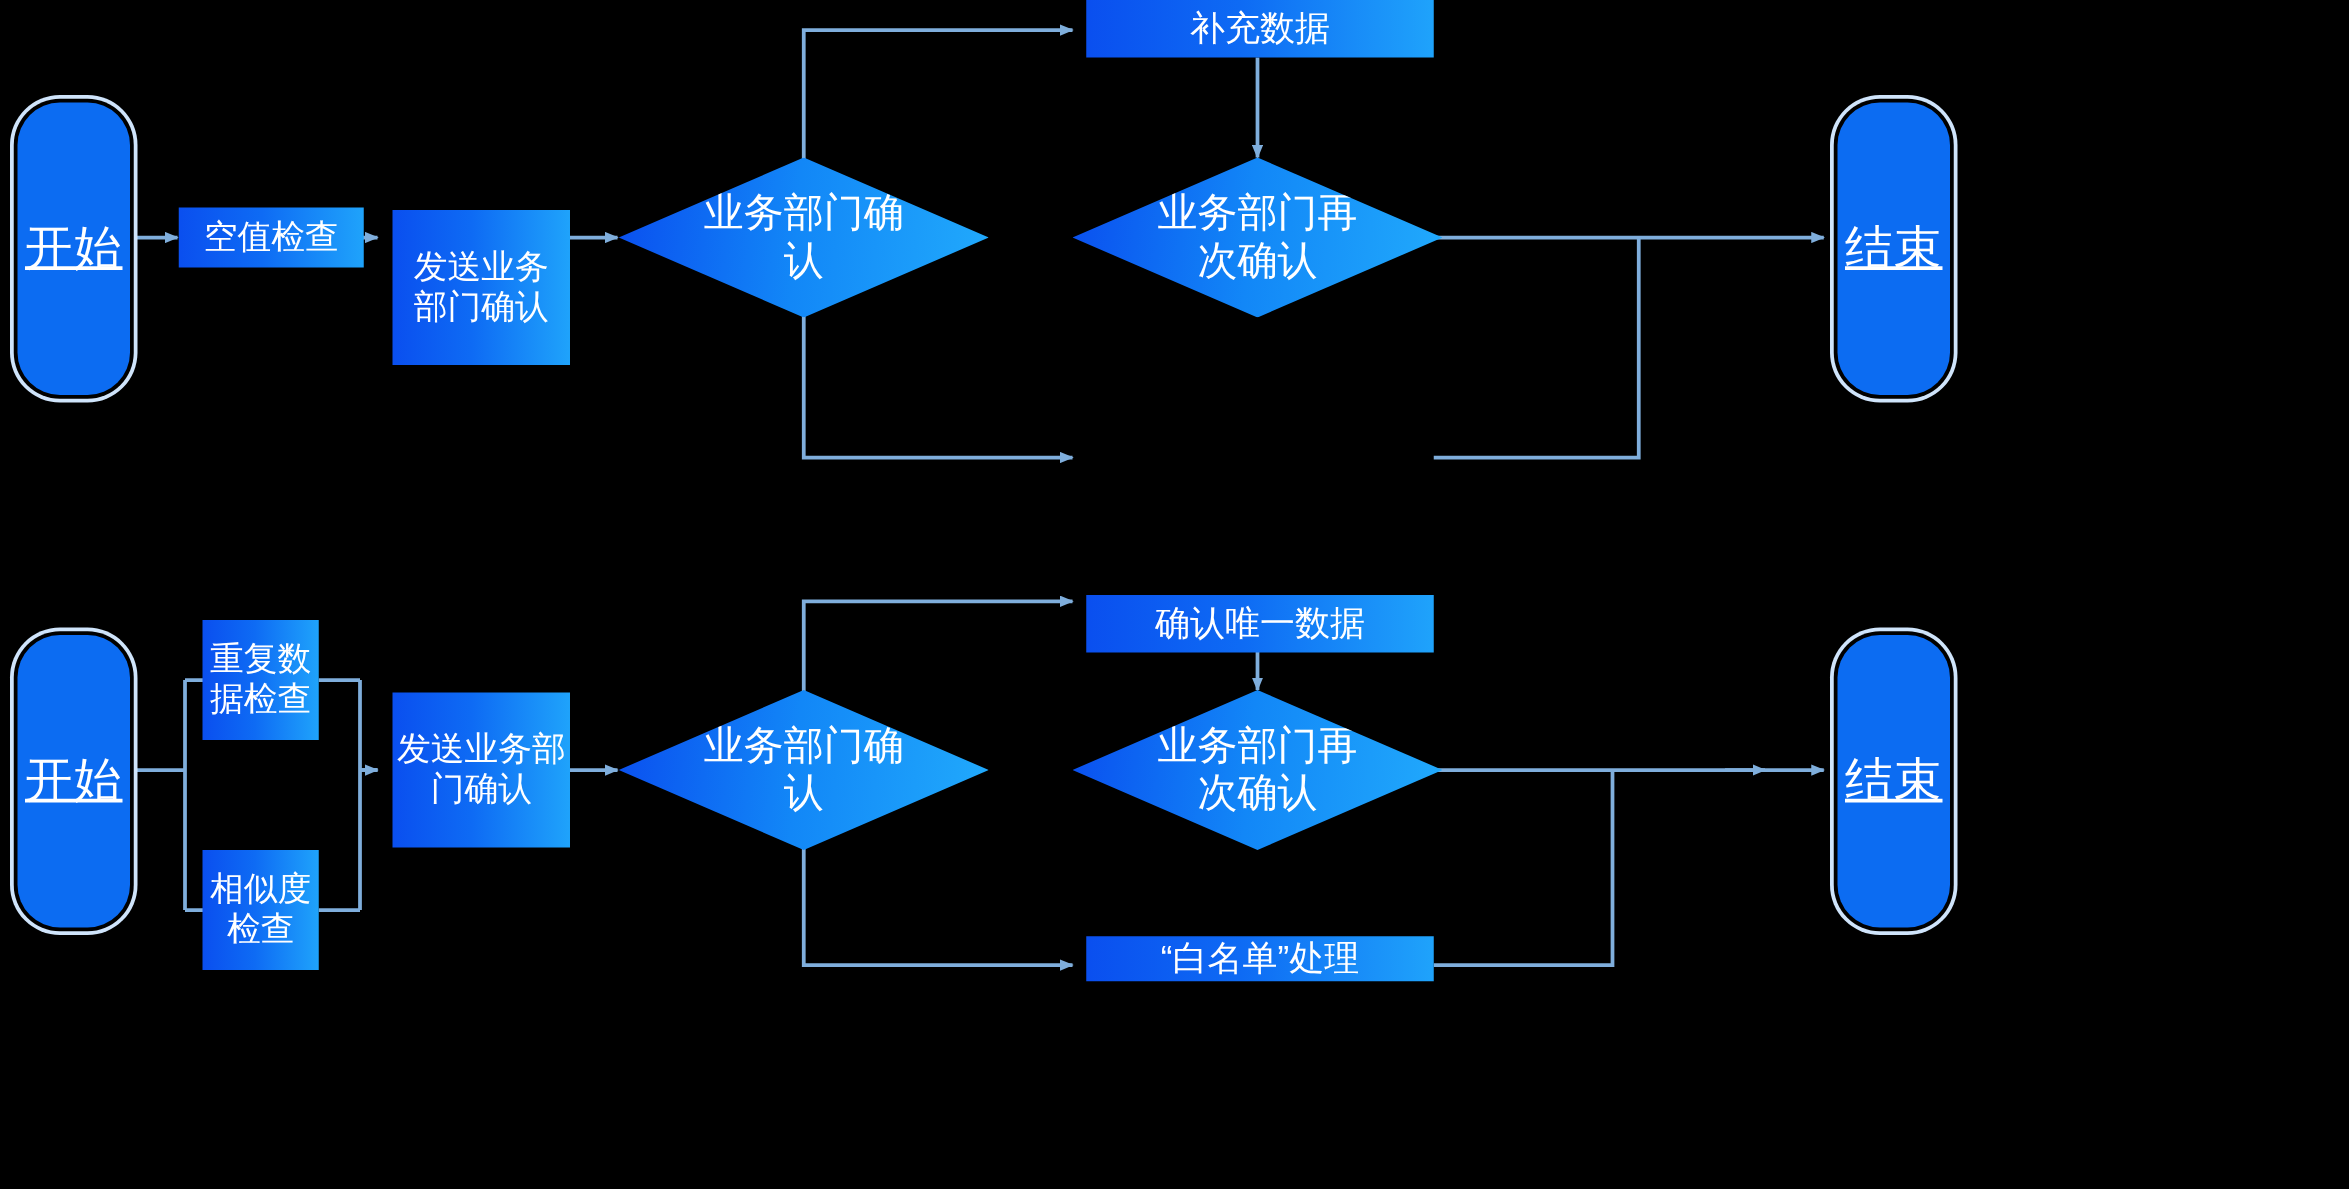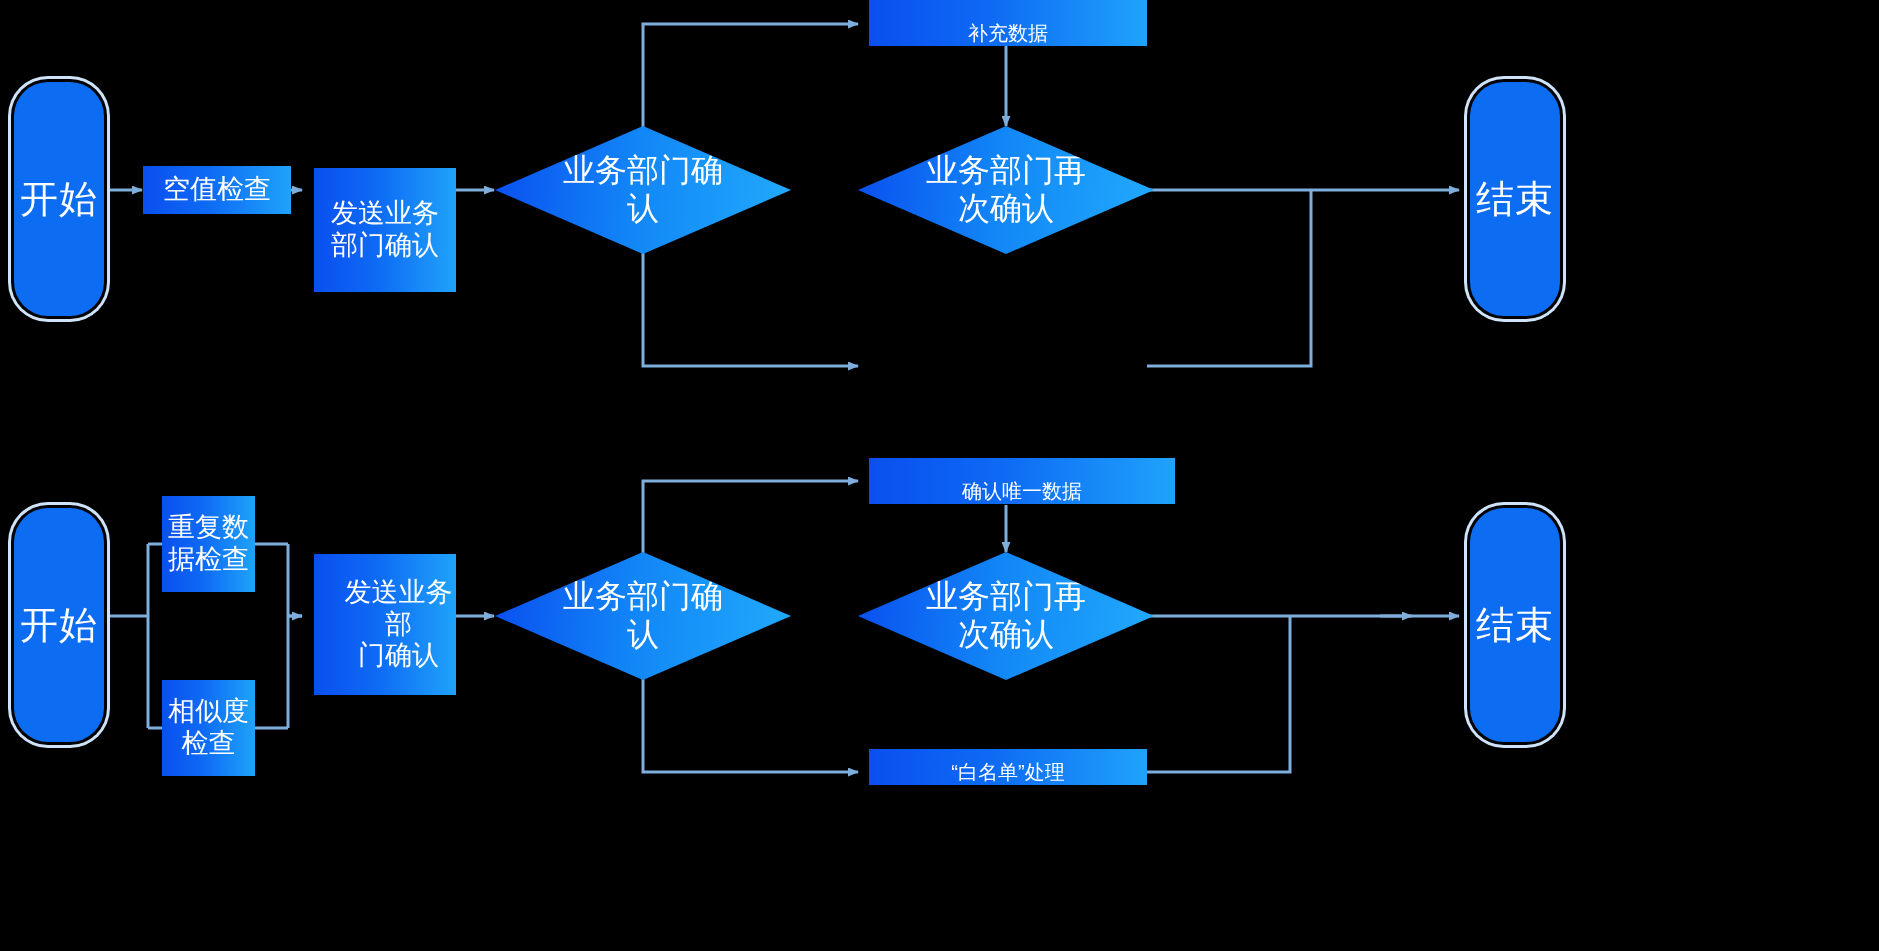--- a/index.html
+++ b/index.html
@@ -39,29 +39,29 @@
     white-space: pre-line;
     z-index: 3;
   }
   
   .terminator {
     background: #0C6CF2;
     border-radius: 34px;
     box-shadow: 0 0 0 3px #000000, 0 0 0 6px #cfe4fb;
     font-size: 38px;
     letter-spacing: 1px;
+    text-decoration: underline;
   }
   
   .process {
     background: linear-gradient(90deg, #0A4FEF 0%, #0E6BF4 45%, #1FA3FB 100%);
     font-size: 27px;
   }
   .process.wide {
-    font-size: 20px;
-    align-items: flex-end;
+    font-size: 28px;
   }
   
   .decision {
     background: linear-gradient(95deg, #0A4FEF 0%, #1287F7 48%, #21AAFC 100%);
     clip-path: polygon(50% 0%, 100% 50%, 50% 100%, 0% 50%);
     font-size: 32px;
   }
   .decision .dlabel {
     max-width: 62%;
   }
@@ -160,31 +160,31 @@
   <div class="node process" style="left:162px; top:496px; width:93px; height:96px;">
     <span>重复数
 据检查</span>
   </div>
 
   <div class="node process" style="left:162px; top:680px; width:93px; height:96px;">
     <span>相似度
 检查</span>
   </div>
 
-  <div class="node process" style="left:314px; top:554px; width:142px; height:141px;padding-left:27px;">
+  <div class="node process" style="left:314px; top:554px; width:142px; height:124px;">
     <span>发送业务部
 门确认</span>
   </div>
 
   <div class="node decision" style="left:495px; top:552px; width:296px; height:128px;">
     <span class="dlabel">业务部门确
 认</span>
   </div>
 
-  <div class="node process wide" style="left:869px; top:458px; width:306px; height:46px;">
+  <div class="node process wide" style="left:869px; top:476px; width:278px; height:46px;">
     <span>确认唯一数据</span>
   </div>
 
   <div class="node decision" style="left:858px; top:552px; width:296px; height:128px;">
     <span class="dlabel">业务部门再
 次确认</span>
   </div>
 
   <div class="node process wide" style="left:869px; top:749px; width:278px; height:36px;">
     <span>“白名单”处理</span>

